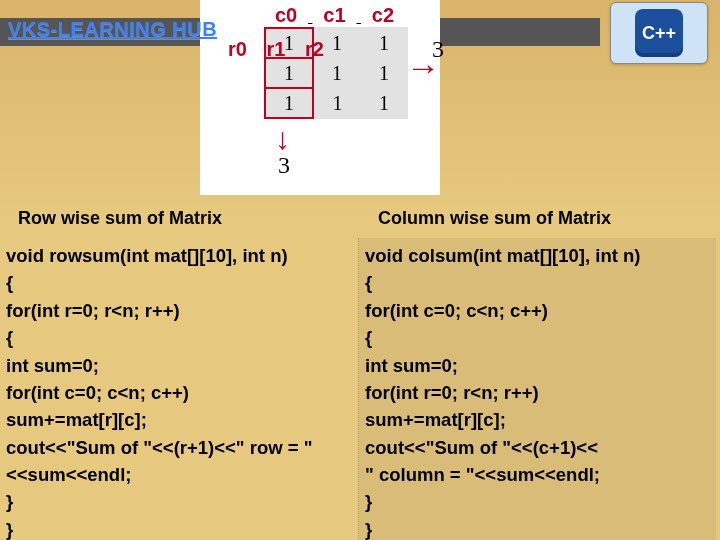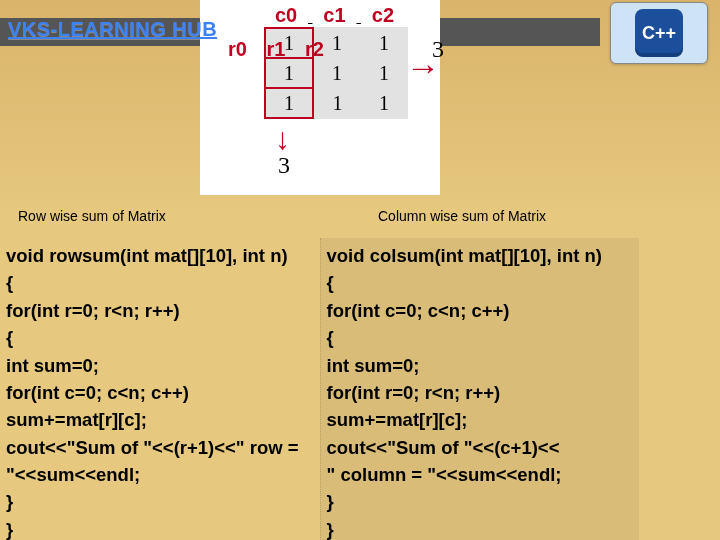--- a/index.html
+++ b/index.html
@@ -62,26 +62,26 @@
     font-family:"Times New Roman",serif;
   }
   .sum-row{
     position:absolute;top:36px;left:232px;font-size:24px;color:#000;
     font-family:"Times New Roman",serif;
   }
   .row-hdrs{position:absolute;top:32px;left:-2px;line-height:26px}
   .row-hdrs div{height:26px}
   .col-hdrs{margin-left:34px}
   
-  .sub{position:absolute;top:208px;font-weight:normal;font-size:14px;color:#000}
+  .sub{position:absolute;top:208px;font-weight:bold;font-size:18px;color:#000}
   .sub.left{left:18px}
   .sub.right{left:378px}
   
   .codes{
-    position:absolute;left:0;top:238px;width:639px;height:302px;
+    position:absolute;left:0;top:238px;width:716px;height:302px;
     display:flex;
   }
   .codecol{
     width:50%;padding:4px 8px 0 6px;box-sizing:border-box;
     font-family:Verdana,Arial,sans-serif;font-weight:bold;font-size:18.5px;
     line-height:1.48;color:#000;white-space:pre-wrap;
   }
   .codecol:last-child{background:rgba(0,0,0,.06);border-left:1px dotted rgba(0,0,0,.15)}
 </style>
 </head>

